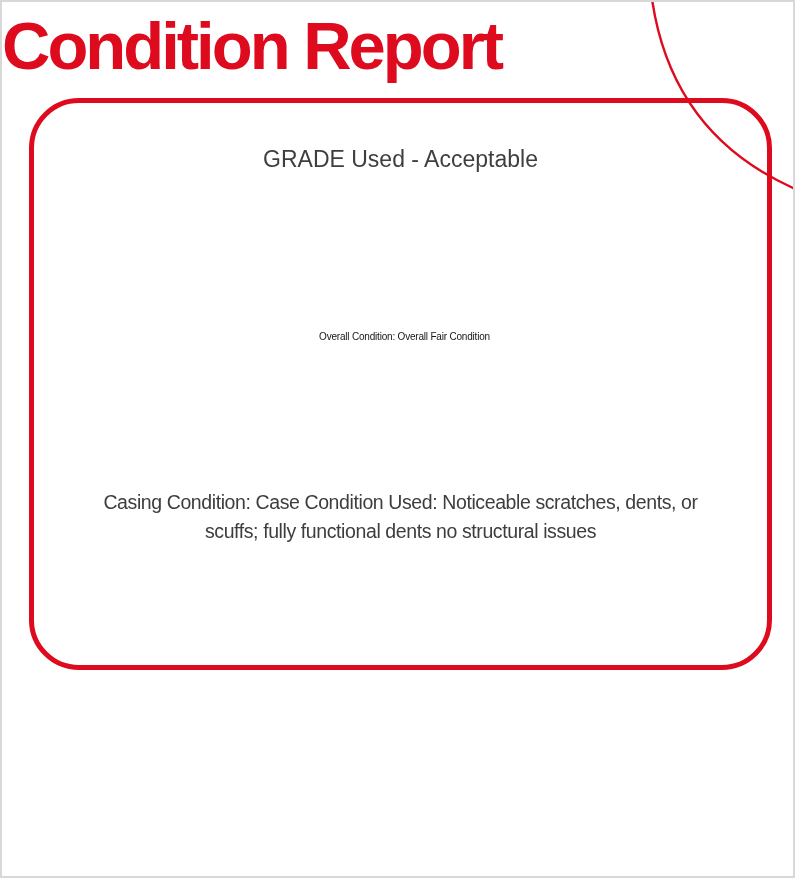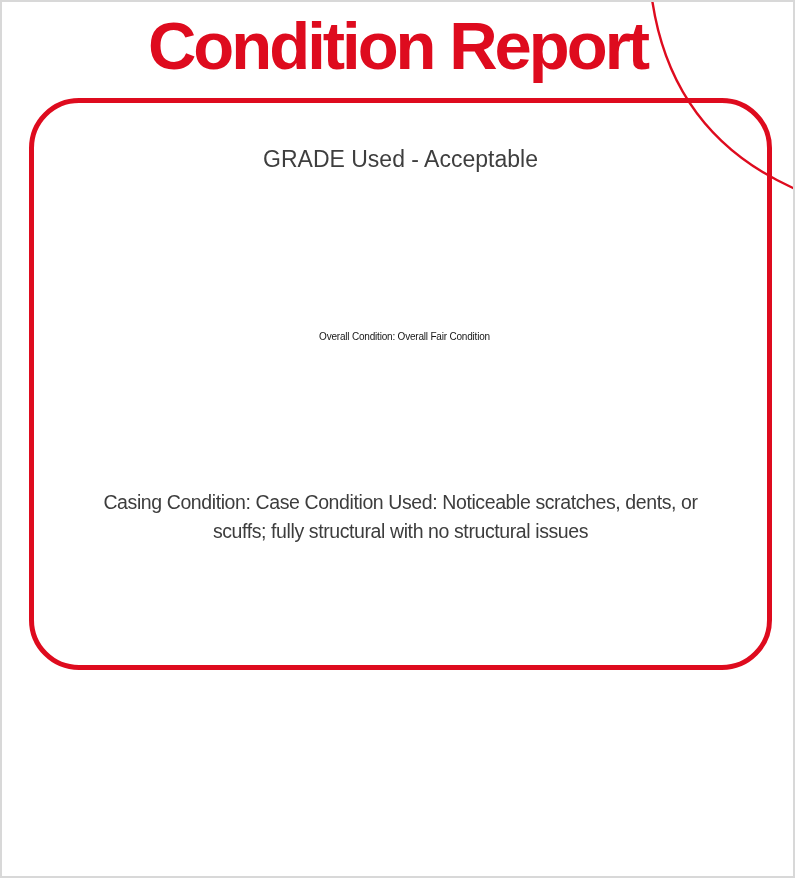--- a/index.html
+++ b/index.html
@@ -18,21 +18,21 @@
   .page{
     position:relative;
     width:795px;height:878px;
     background:#fff;
     border:2px solid var(--page-frame-gray);
     overflow:hidden;
   }
   .title{
     position:absolute;
     top:10px;left:0;right:0;
-    text-align:center;
+    text-align:left;
     font-size:67px;
     line-height:1;
     font-weight:bold;
     letter-spacing:-3px;
     color:var(--accent-red);
     z-index:1;
   }
   .swoosh{
     position:absolute;
     top:0;left:0;
@@ -88,17 +88,17 @@
   </svg>
 
   <div class="card">
 
     <div class="grade-heading">GRADE Used - Acceptable</div>
 
     <div class="overall-condition">Overall Condition: Overall Fair Condition</div>
 
     <div class="casing-condition">
       <div>Casing Condition: Case Condition Used: Noticeable scratches, dents, or</div>
-      <div>scuffs; fully structural with no structural issues</div>
+      <div>scuffs; fully functional dents no structural issues</div>
     </div>
 
   </div>
 </div>
 
 </body></html>

